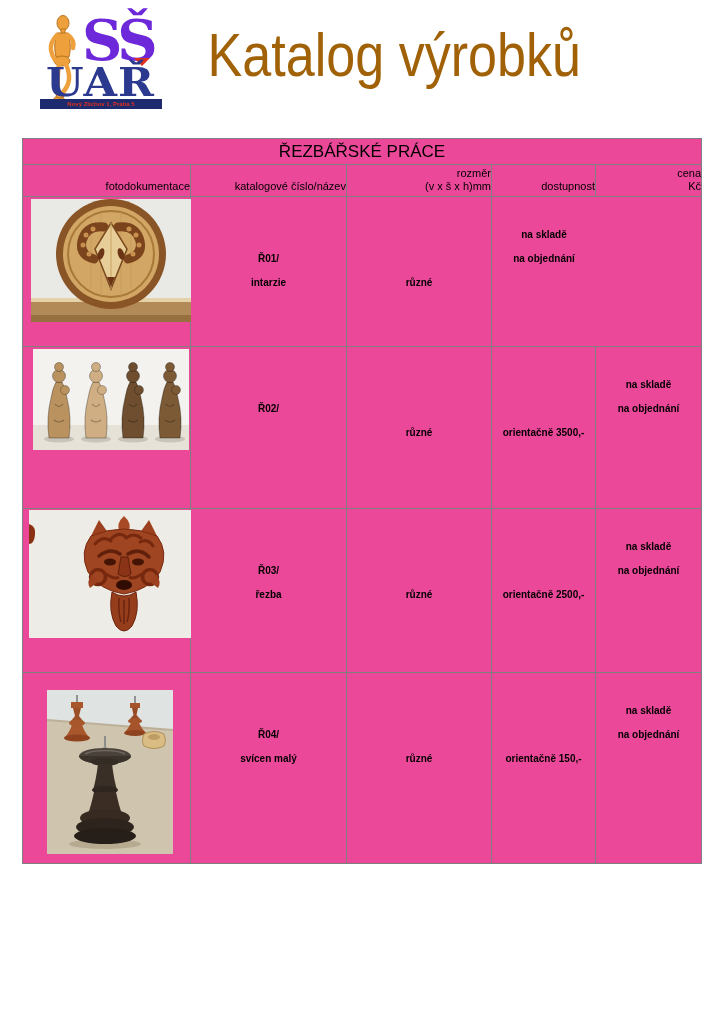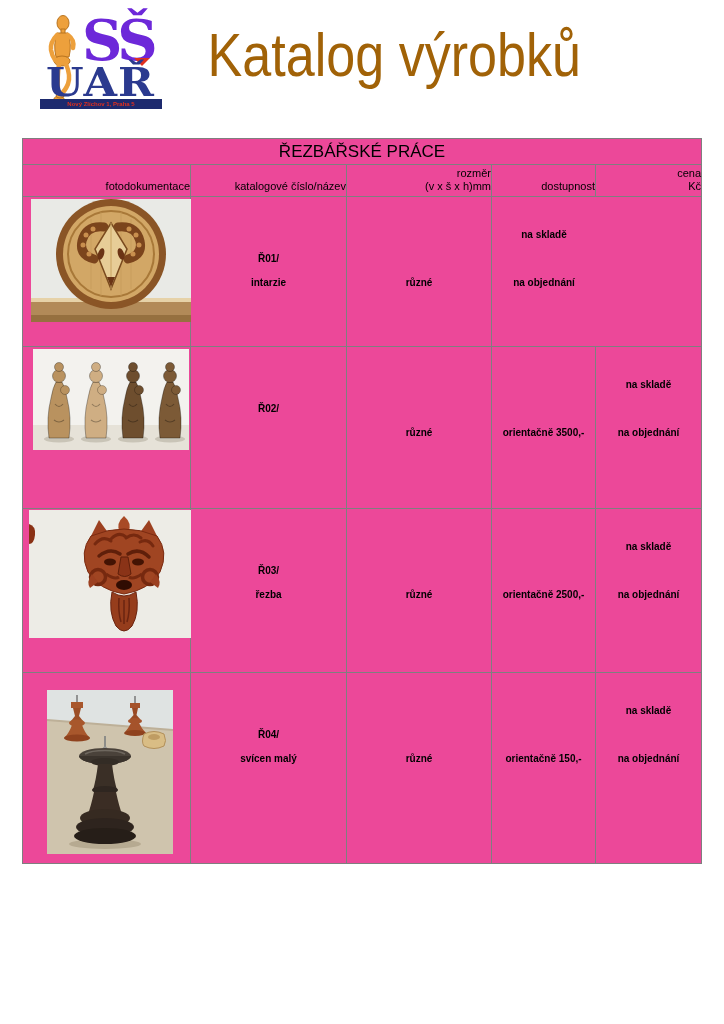--- a/index.html
+++ b/index.html
@@ -68,21 +68,21 @@
   .cell-photo { position:relative; }
   .cell-photo svg { position:absolute; display:block; }
   .ph1 { left:8px;  top:2px; }
   .ph2 { left:10px; top:2px; }
   .ph3 { left:6px;  top:1px; }
   .ph4 { left:24px; top:17px; }
   .cell-name  { padding-top:50px; }
   .cell-size  { padding-top:74px; }
   .cell-price { padding-top:74px; padding-left:6px; padding-right:6px; }
   .cell-avail { padding-top:26px; padding-left:7px; padding-right:7px; }
-  .avail-2 { margin-top:24px; }
+  .avail-2 { }
 </style>
 </head>
 <body>
 
 <div>
 
   <div class="logo">
     <svg class="mannequin" width="52" height="88" viewBox="0 0 52 88">
       <g stroke="#b9741f" stroke-width="1">
         <ellipse cx="25" cy="9" rx="6" ry="7.5" fill="#eda03c"></ellipse>

